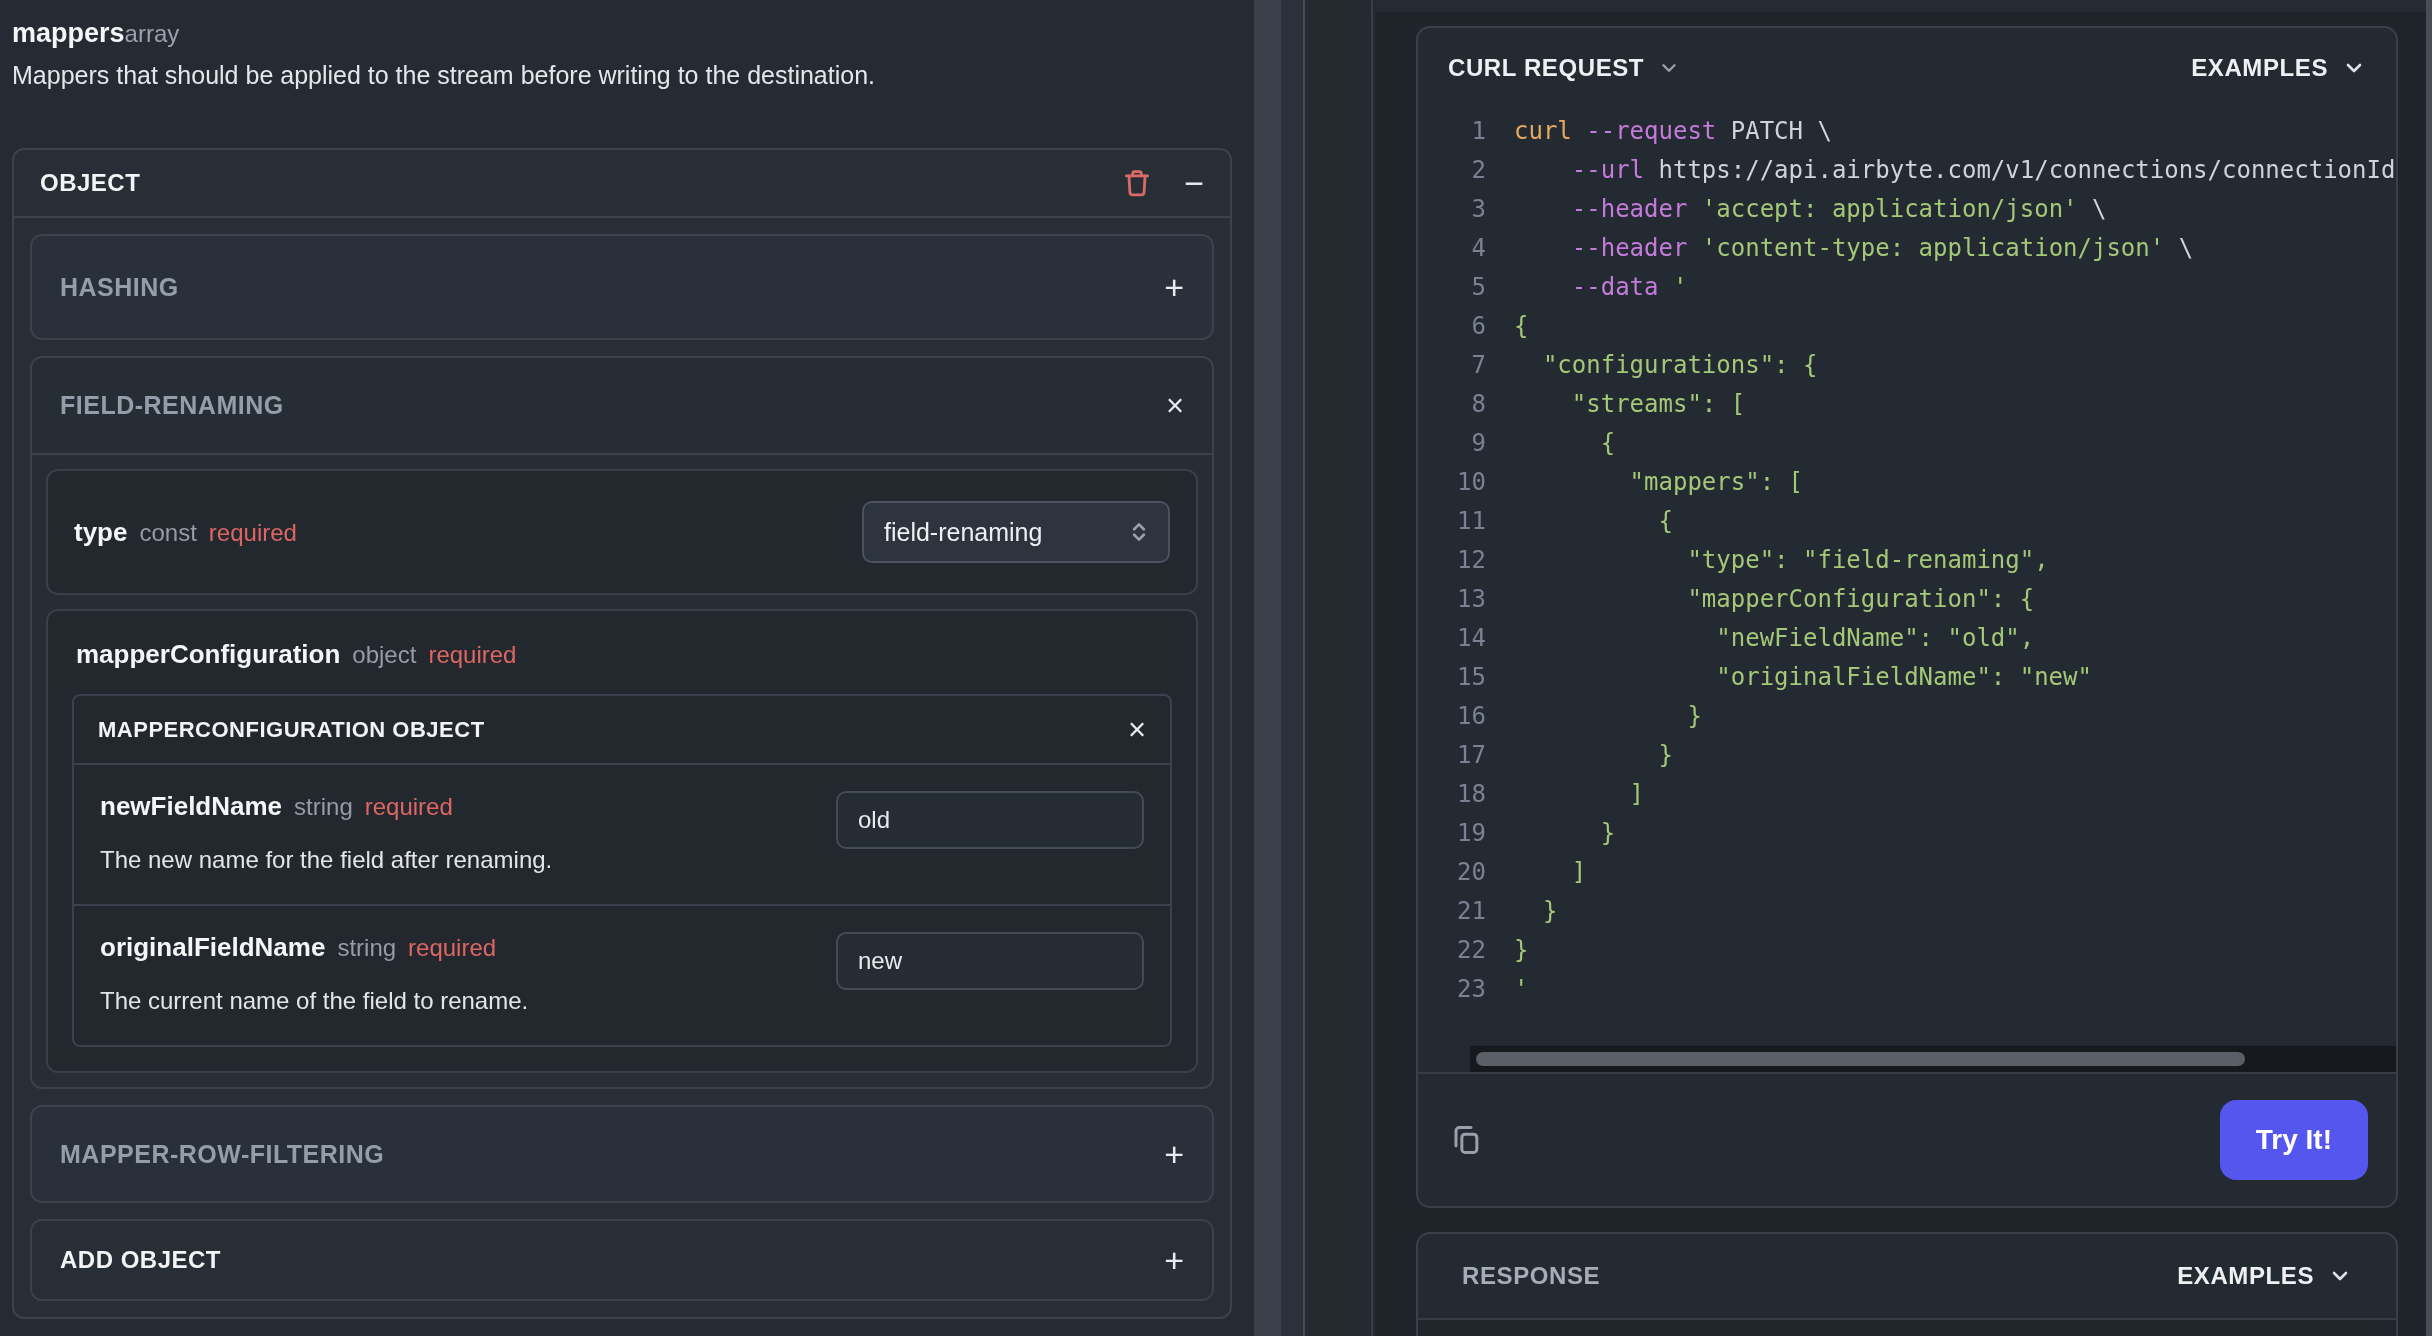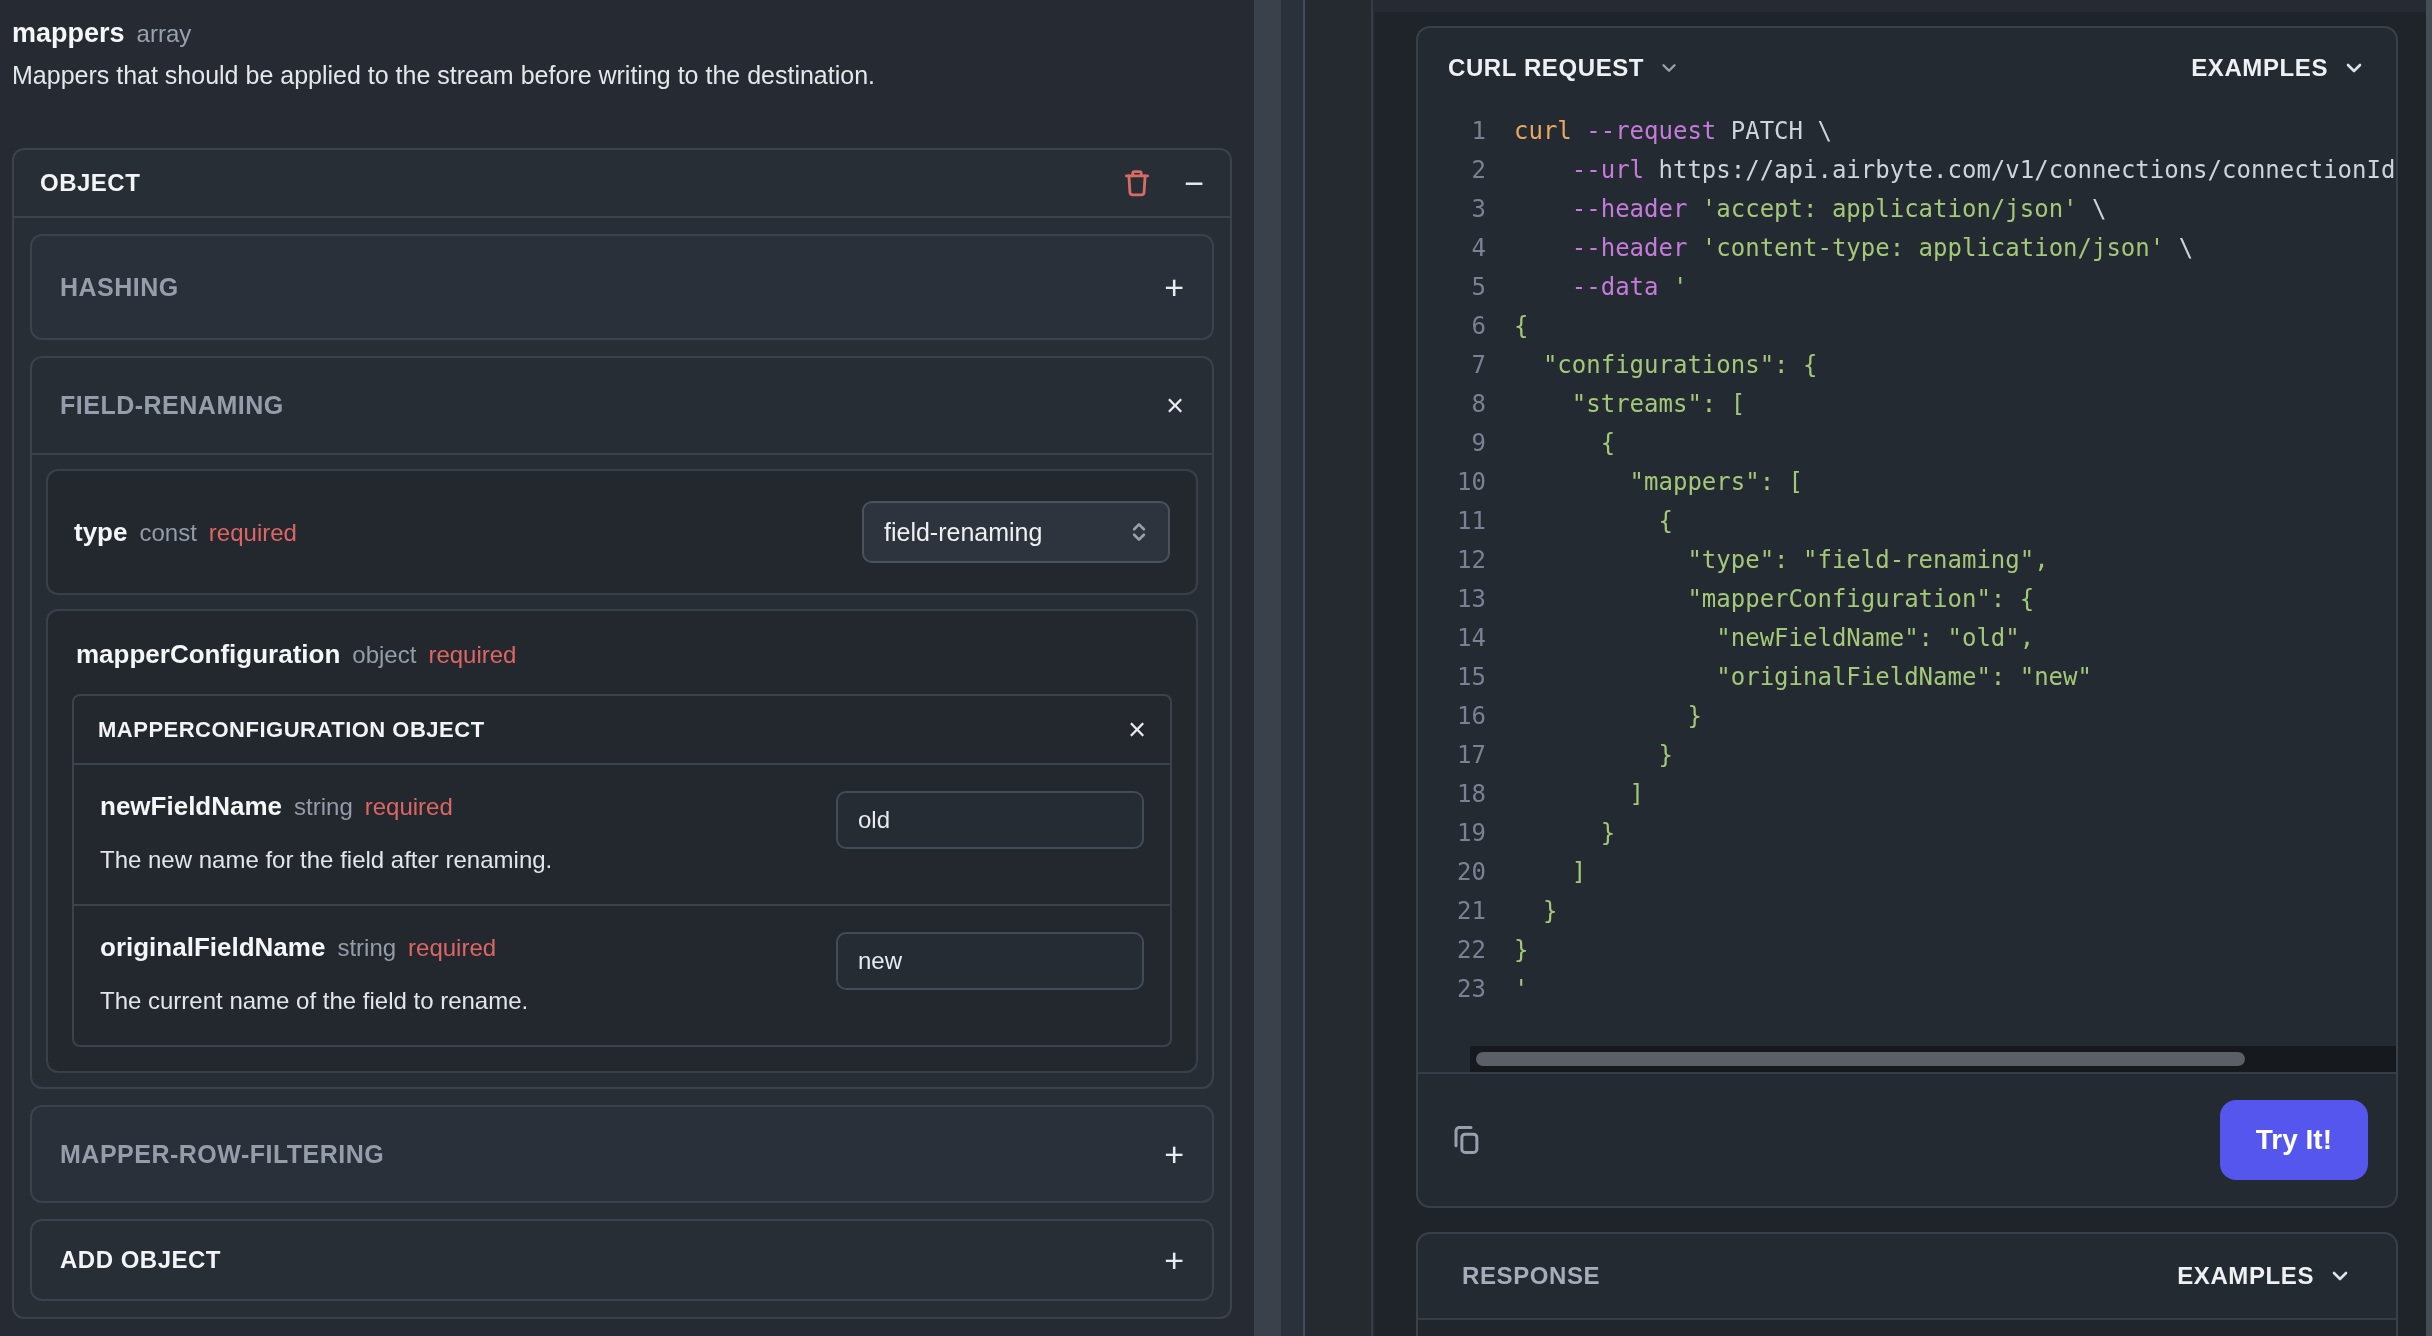--- a/index.html
+++ b/index.html
@@ -3,21 +3,21 @@
 <meta charset="utf-8">
 <style>
   * { margin:0; padding:0; box-sizing:border-box; }
   html,body { width:2432px; height:1336px; overflow:hidden; background:#262b33;
               font-family:"Liberation Sans", sans-serif; }
   .stage { position:relative; width:2432px; height:1336px; }
 
   
   .left-col { position:absolute; left:0; top:0; width:1254px; height:1336px;
               background:#262b33; padding:12px 22px 0 12px; }
-  .prop-line { display:flex; align-items:baseline; gap:12px; margin:6px 0 12px 0; }
+  .prop-line { display:flex; align-items:baseline; margin:6px 0 12px 0; }
   .prop-name { font-size:27px; font-weight:bold; color:#f4f6f8; }
   .prop-type { font-size:24px; color:#99a0ab; }
   .prop-desc { font-size:25px; color:#e4e7ea; margin-bottom:58px; }
 
   .card { border:2px solid #3b424c; border-radius:12px; background:#282e36; }
   .card-header { display:flex; align-items:center; justify-content:space-between;
                  padding:16px 26px; border-bottom:2px solid #3b424c; }
   .card-title { font-size:24px; font-weight:bold; color:#f2f4f6; letter-spacing:.5px; }
   .hdr-icons { display:flex; align-items:center; gap:30px; }
   .card-body { padding:16px; }

